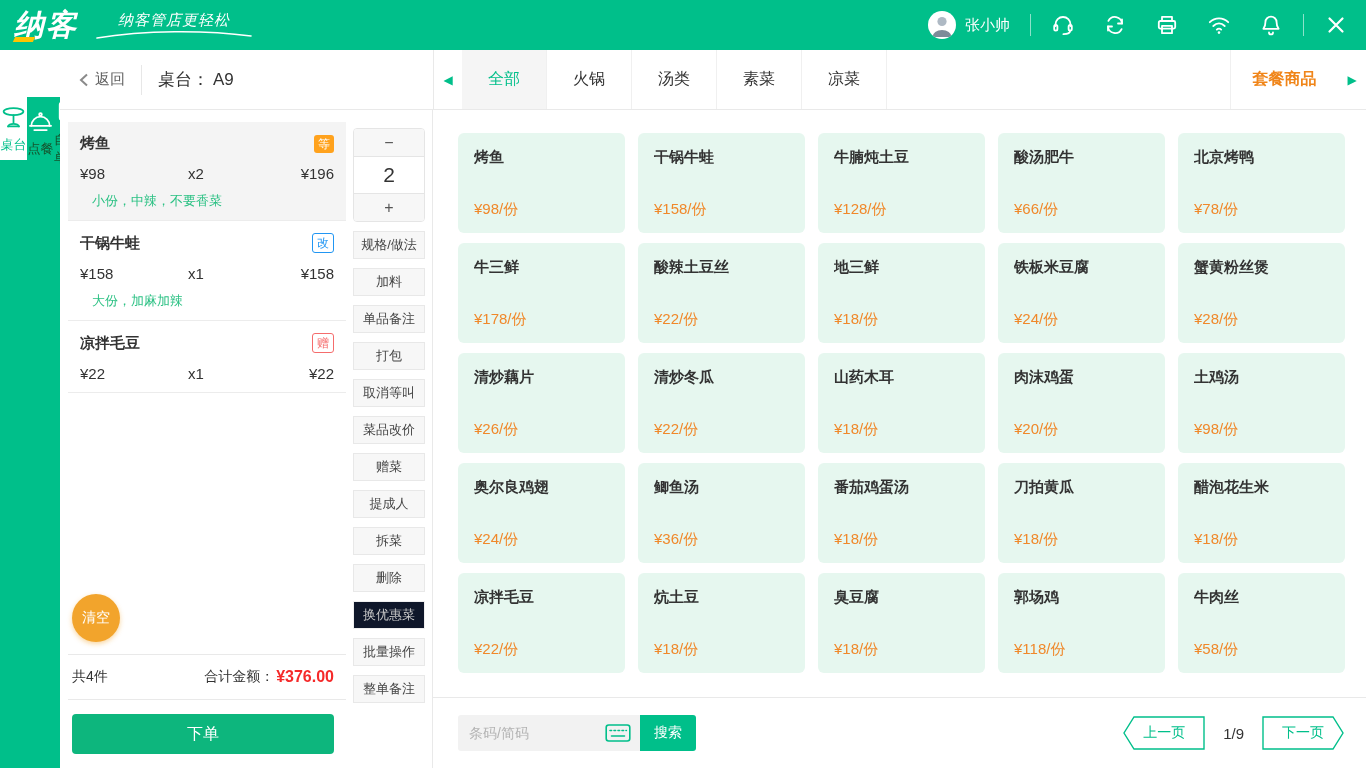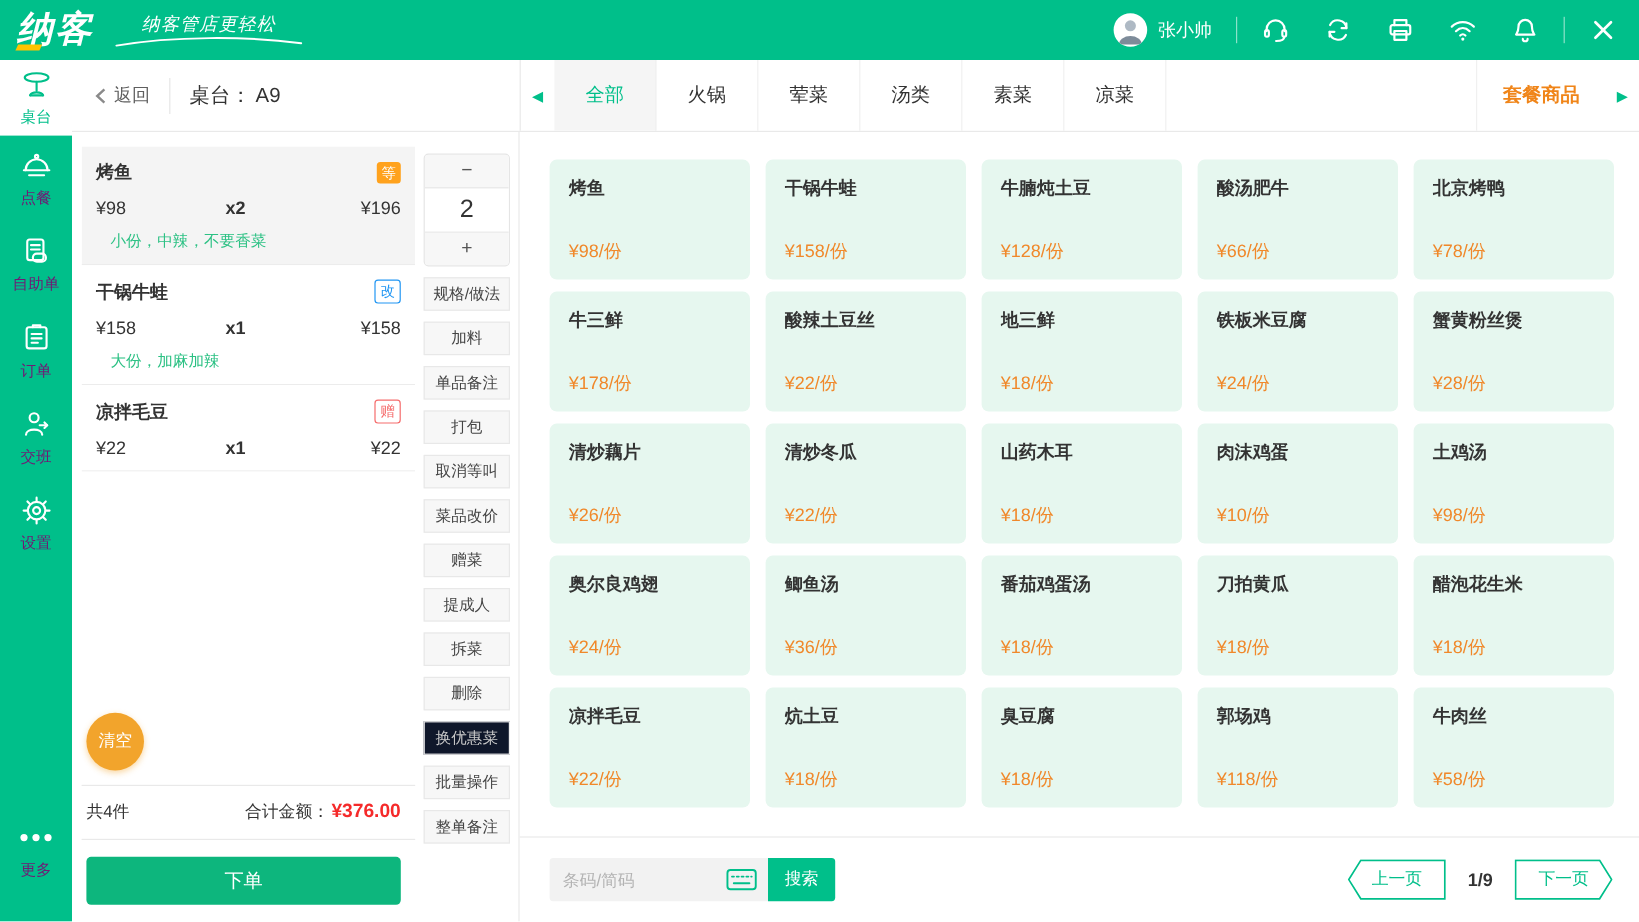--- a/index.html
+++ b/index.html
@@ -21,22 +21,22 @@
   .tb-div { width:1px; height:22px; background:rgba(255,255,255,.55); margin:0 20px; }
   .tb-icons { display:flex; align-items:center; gap:28px; }
   .tb-icon { width:24px; height:24px; cursor:pointer; display:flex; }
   .tb-icon svg { width:24px; height:24px; stroke:#fff; fill:none; stroke-width:1.8; stroke-linecap:round; stroke-linejoin:round; }
   .close-btn svg { stroke-width:2.2; }
 
   
   .body { flex:1; display:flex; min-height:0; }
 
   
-  .sidebar { width:60px; background:#00bf8a; display:flex; flex-direction:column; align-items:stretch; flex-shrink:0; }
-  .side-item { height:72px; display:flex; flex-direction:column; align-items:center; justify-content:center; gap:5px; color:#701a75; font-size:13px; cursor:pointer; }
+  .sidebar { width:60px; background:#00bf8a; display:flex; flex-direction:row; align-items:stretch; flex-shrink:0;margin-top:47px; }
+  .side-item { height:72px; display:flex; flex-direction:column; align-items:center; justify-content:center; gap:5px; color:#14532d; font-size:13px; cursor:pointer; }
   .side-item svg { width:27px; height:27px; stroke:#fff; fill:none; stroke-width:1.7; stroke-linecap:round; stroke-linejoin:round; }
   .side-item.active { height:63px; background:#fff; color:#00bf8a; }
   .side-item.active svg { stroke:#00bf8a; }
   .side-more { margin-top:auto; margin-bottom:18px;gap:15px; }
   .dots { display:flex; gap:4px; }
   .dots i { width:6px; height:6px; border-radius:50%; background:#fff; }
 
   
   .main { flex:1; display:flex; flex-direction:column; min-width:0; background:#fff; }
 
@@ -63,21 +63,21 @@
   .order-item { padding:12px 12px 10px; border-bottom:1px solid #ececec; background:#fff; cursor:pointer; }
   .order-item.selected { background:#f4f4f4; }
   .oi-top { display:flex; justify-content:space-between; align-items:center; }
   .oi-name { font-size:15px; color:#333; font-weight:600; }
   .badge { font-size:12px; line-height:1; padding:3px 4px; border-radius:3px; }
   .badge.wait { background:#ffa21d; color:#fff; }
   .badge.modify { color:#2196f3; border:1px solid #2196f3; background:#fff; }
   .badge.gift { color:#f56c6c; border:1px solid #f56c6c; background:#fff; }
   .oi-mid { display:flex; margin-top:12px; font-size:15px; color:#333; }
   .oi-price { flex:1; }
-  .oi-qty { width:74px;font-weight:bold; }
+  .oi-qty { width:74px; }
   .oi-total { width:72px; text-align:right; }
   .oi-note { margin-top:10px; font-size:13px; color:#2cc184;margin-left:12px; }
   .clear-btn { margin:auto 0 12px 4px; width:48px; height:48px; border-radius:50%; background:#f2a42c; color:#fff; font-size:14px; border:none; display:flex; align-items:center; justify-content:center; cursor:pointer; box-shadow:0 2px 5px rgba(242,164,44,.45); }
   .summary { border-top:1px solid #e9e9e9; border-bottom:1px solid #e9e9e9; height:46px; display:flex; align-items:center; padding:0 12px 0 4px; font-size:14px; color:#333; }
   .sum-count { flex:1; }
   .sum-label { margin-right:2px; }
   .sum-total { color:#f52a2a; font-weight:700; font-size:16px; }
   .submit-btn { margin:14px 12px 6px 4px; height:40px; background:#0db67d; color:#fff; font-size:16px; border:none; border-radius:4px; cursor:pointer; flex-shrink:0; }
 
   
@@ -100,21 +100,21 @@
   .search-box { width:182px; height:36px; background:#f2f2f2; border-radius:3px 0 0 3px; display:flex; align-items:center; padding:0 9px 0 11px; }
   .search-input { flex:1; min-width:0; border:none; outline:none; background:transparent; font-size:14px; color:#333; font-family:Liberation Sans, sans-serif; }
   .search-input::placeholder { color:#b3b3b3; }
   .kb-icon { width:26px; height:20px; cursor:pointer; flex-shrink:0; }
   .kb-icon svg { width:26px; height:20px; stroke:#00bf8a; fill:none; stroke-width:1.6; stroke-linecap:round; }
   .search-btn { height:36px; width:56px; background:#00bf8a; color:#fff; border:none; border-radius:0 3px 3px 0; font-size:14px; cursor:pointer; }
   .pager { margin-left:auto; display:flex; align-items:center; gap:18px; }
   .page-btn { position:relative; width:82px; height:34px; cursor:pointer; background:none; border:none; padding:0; }
   .page-btn svg { position:absolute; inset:0; width:82px; height:34px; }
   .page-btn span { position:relative; color:#00bf8a; font-size:14px; }
-  .page-ind { font-size:15px; color:#333;font-weight:bold; }
+  .page-ind { font-size:15px; color:#333; }
 </style>
 </head>
 <body>
 
 <div class="app">
 
   <header class="topbar">
     <div class="brand-wrap">
       <div class="brand">
         <span class="brand-accent"></span>
@@ -279,23 +279,20 @@
           <span class="tab-arrow">◀</span>
           <div id="tabs-list" style="display:flex;align-items:stretch;">
   <div class="tab active">
     <span>全部</span>
   </div>
 
   <div class="tab">
     <span>火锅</span>
   </div>
 
-  <div class="tab">
-    <span>荤菜</span>
-  </div>
 
   <div class="tab">
     <span>汤类</span>
   </div>
 
   <div class="tab">
     <span>素菜</span>
   </div>
 
   <div class="tab">
@@ -493,21 +490,21 @@
     <span class="mc-price">¥22/份</span>
   </div>
 
   <div class="menu-card">
     <span class="mc-name">山药木耳</span>
     <span class="mc-price">¥18/份</span>
   </div>
 
   <div class="menu-card">
     <span class="mc-name">肉沫鸡蛋</span>
-    <span class="mc-price">¥10/份</span>
+    <span class="mc-price">¥20/份</span>
   </div>
 
   <div class="menu-card">
     <span class="mc-name">土鸡汤</span>
     <span class="mc-price">¥98/份</span>
   </div>
 
   <div class="menu-card">
     <span class="mc-name">奥尔良鸡翅</span>
     <span class="mc-price">¥24/份</span>

